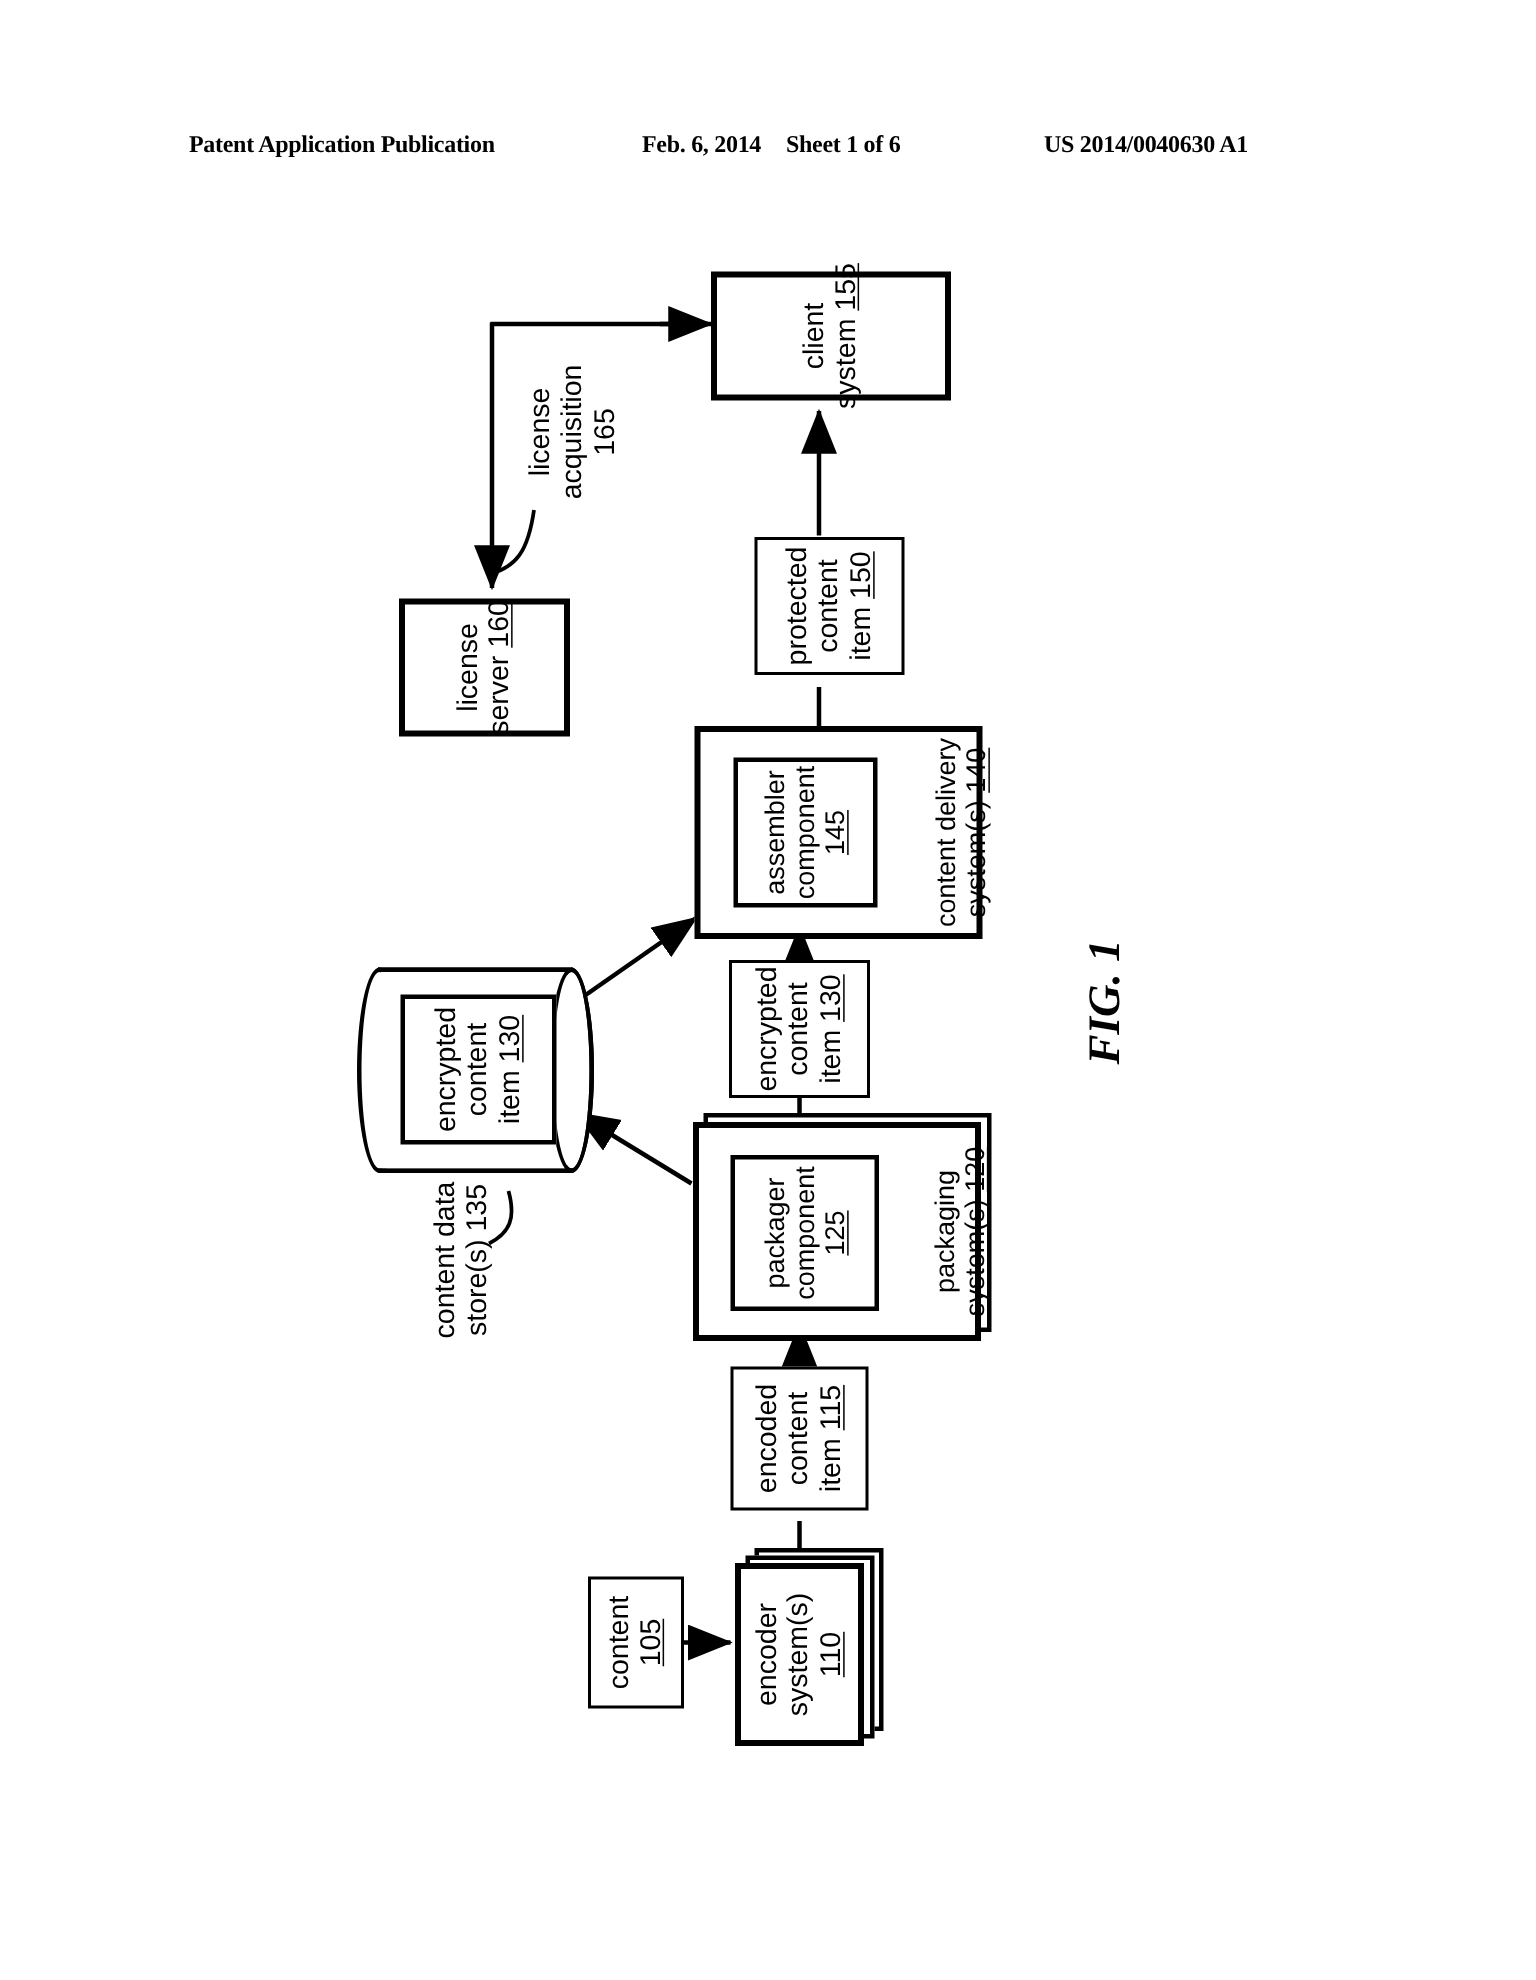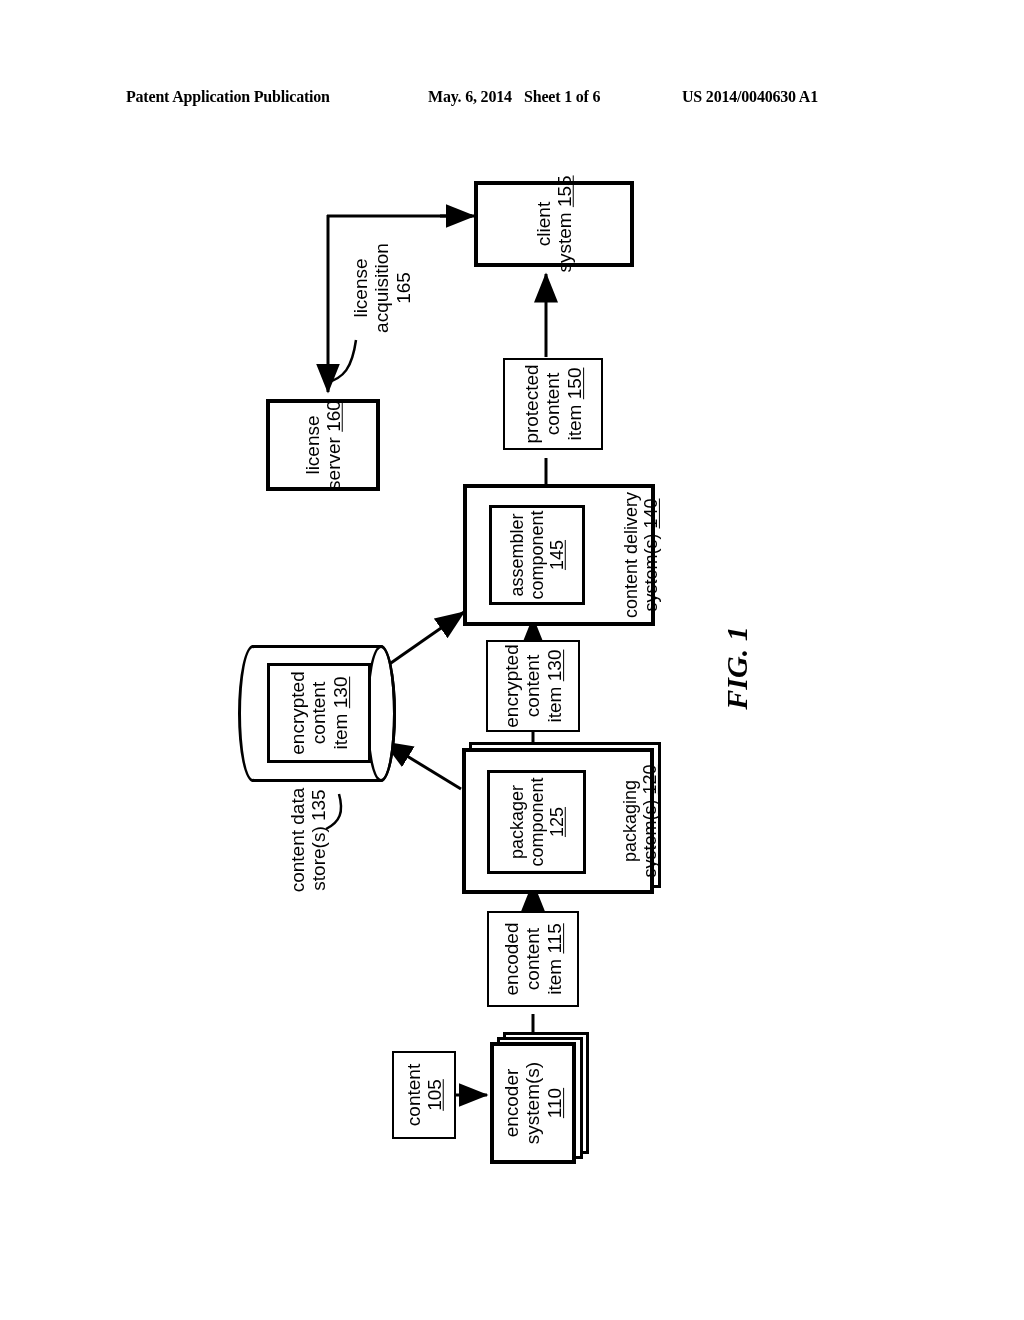--- a/index.html
+++ b/index.html
@@ -27,21 +27,21 @@
     align-items: baseline;
     font-family: "Liberation Serif", serif;
     font-weight: bold;
     font-size: 16px;
     color: #000;
     letter-spacing: -0.2px;
   }
   #header .h-pub   { position: absolute; left: 126px; white-space: nowrap; }
   #header .h-date  { position: absolute; left: 428px; white-space: nowrap; }
   #header .h-sheet { position: absolute; left: 524px; white-space: nowrap; }
-  #header .h-num   { position: absolute; left: 682px; white-space: nowrap; }
+  #header .h-num   { position: absolute; left: 696px; white-space: nowrap; }
 
   
   .node {
     position: absolute;
     box-sizing: border-box;
     background: #fff;
     border: 2px solid #000;
   }
   .node.thin   { border-width: 2px; }
   .node.thick  { border-width: 4px; }
@@ -134,21 +134,21 @@
     color: #000;
   }
 </style>
 </head>
 <body>
 
 <div id="page">
 
   <div id="header">
     <span class="h-pub">Patent Application Publication</span>
-    <span class="h-date">May. 6, 2014</span>
+    <span class="h-date">Feb. 6, 2014</span>
     <span class="h-sheet">Sheet 1 of 6</span>
     <span class="h-num">US 2014/0040630 A1</span>
   </div>
 
   <svg class="diag-svg" viewBox="0 0 1024 1320">
     <defs>
       <marker id="ah" markerWidth="11" markerHeight="11" refX="9.5" refY="4" orient="auto">
         <path d="M0,0 L10,4 L0,8 z" fill="#000"></path>
       </marker>
     </defs>

